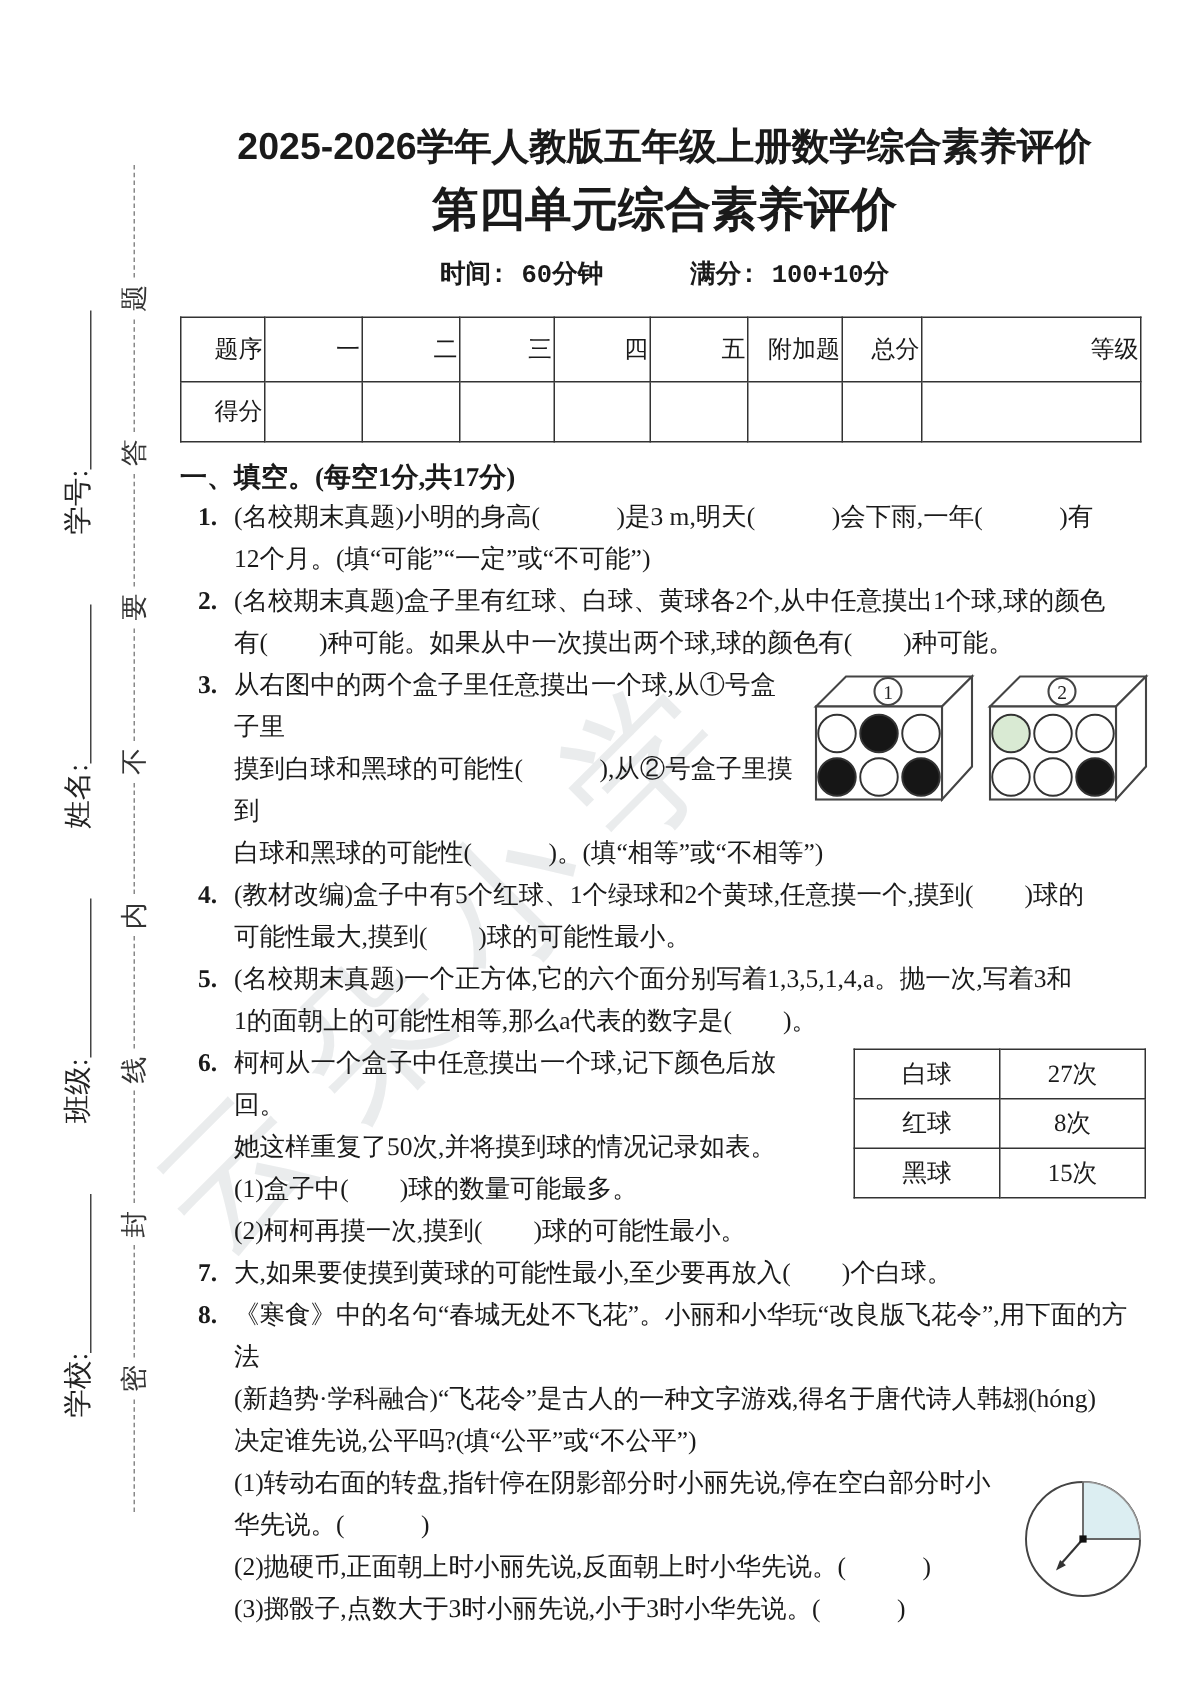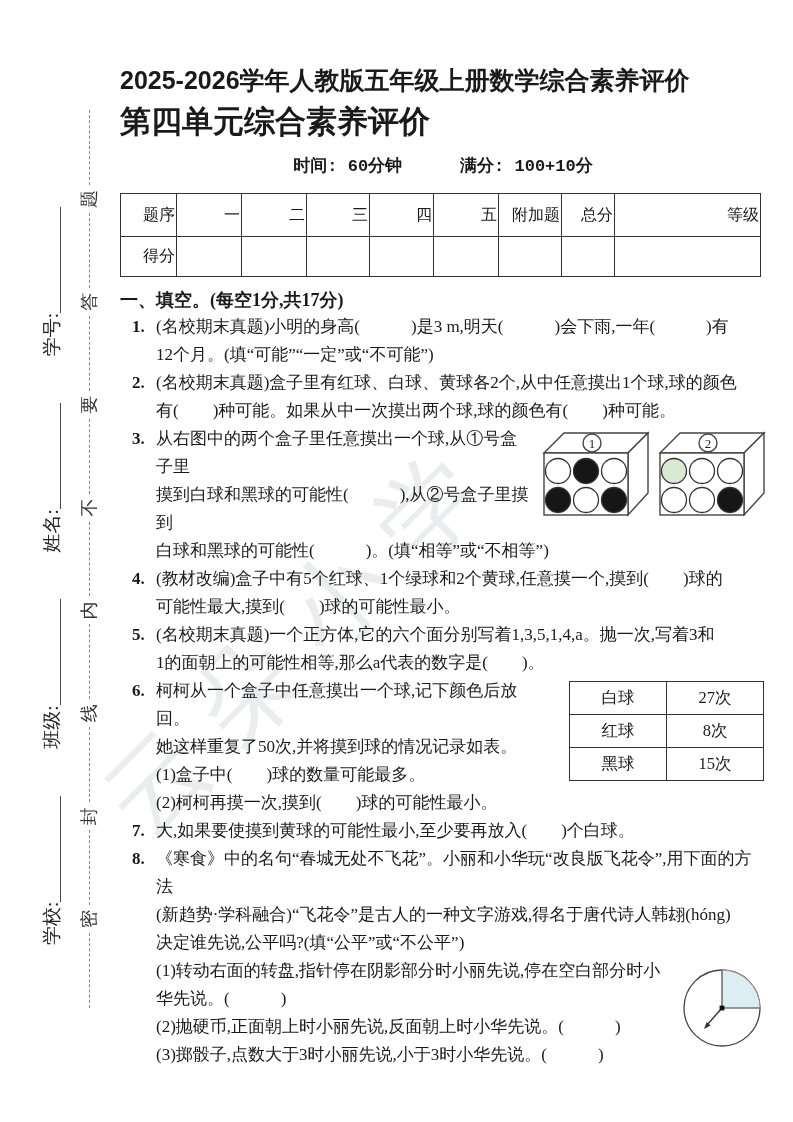--- a/index.html
+++ b/index.html
@@ -20,23 +20,23 @@
   .fld-line{display:inline-block;width:106px;border-bottom:1.6px solid #444;height:0;
             transform:translateY(8px);}
   .seal-strip{position:absolute;left:76px;top:1013px;width:908px;height:26px;z-index:2;
               transform:rotate(-90deg);transform-origin:0 0;
               display:flex;flex-direction:row;align-items:center;
               font-size:18px;color:#333;}
   .seal-dash{flex:1;border-top:1.3px dashed #888;height:0;margin:0 5px;}
   .seal-char{flex:0 0 auto;}
   
   .main{position:absolute;left:120px;top:0;width:646px;z-index:3;}
-  .h1{margin:0;padding-top:65px;text-align:left;font-family:"Liberation Sans",sans-serif;
+  .h1{margin:0;padding-top:83px;text-align:center;font-family:"Liberation Sans",sans-serif;
       font-weight:bold;font-size:25px;line-height:30px;}
-  .h2{margin:8px 0 0 0;text-align:left;font-family:"Liberation Sans",sans-serif;
+  .h2{margin:8px 0 0 0;text-align:center;font-family:"Liberation Sans",sans-serif;
       font-weight:bold;font-size:31px;line-height:37px;}
   .info{margin-top:16px;text-align:center;font-family:Liberation Mono, monospace;
         font-weight:bold;font-size:17px;line-height:22px;}
   .info .gap{display:inline-block;width:58px;}
   
   .score-table{margin-top:15px;width:640px;border-collapse:collapse;table-layout:fixed;
                font-size:16px;}
   .score-table td{border:1.3px solid #333;text-align:right;vertical-align:middle;}
   .score-table tr.st-head td{height:40px;}
   .score-table tr.st-score td{height:37px;}

